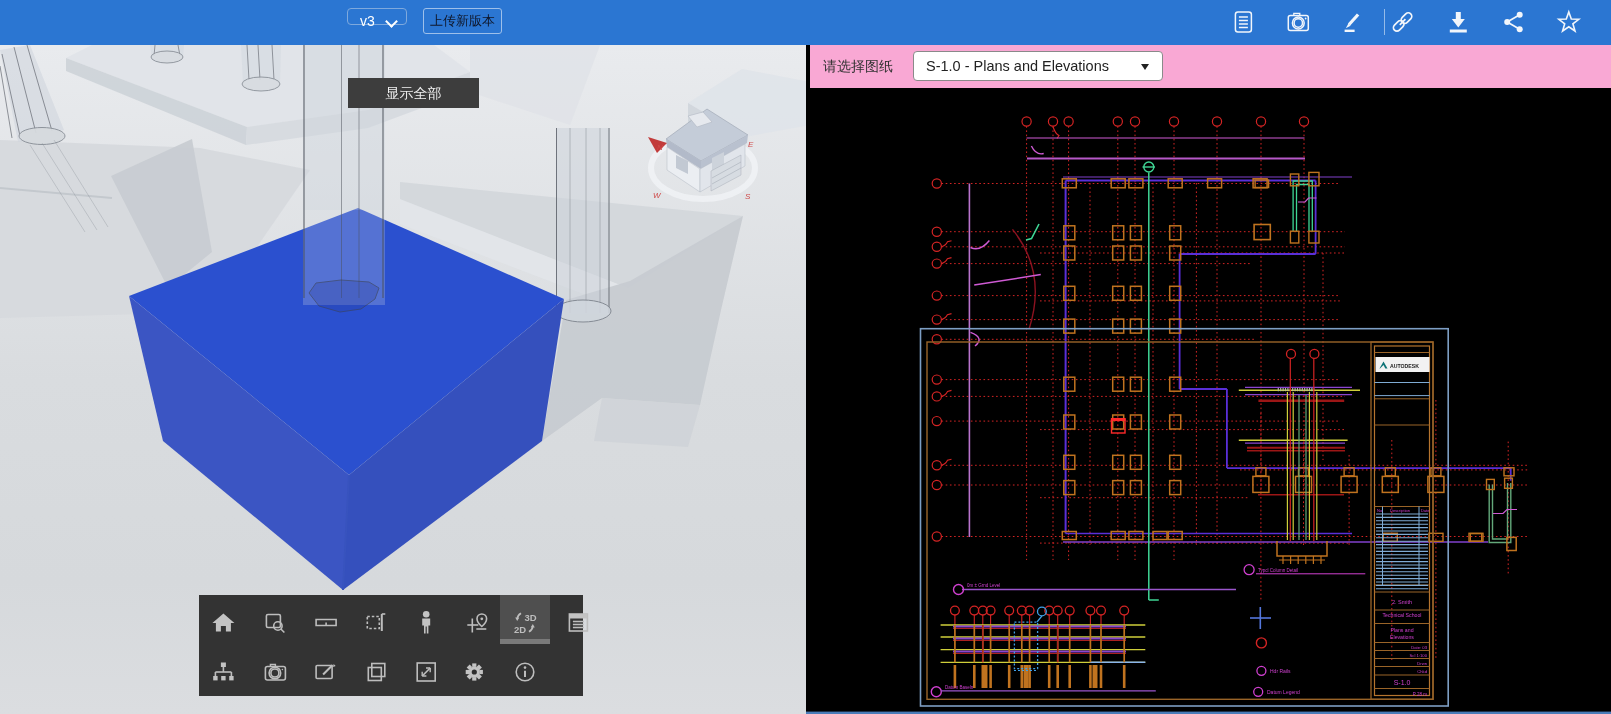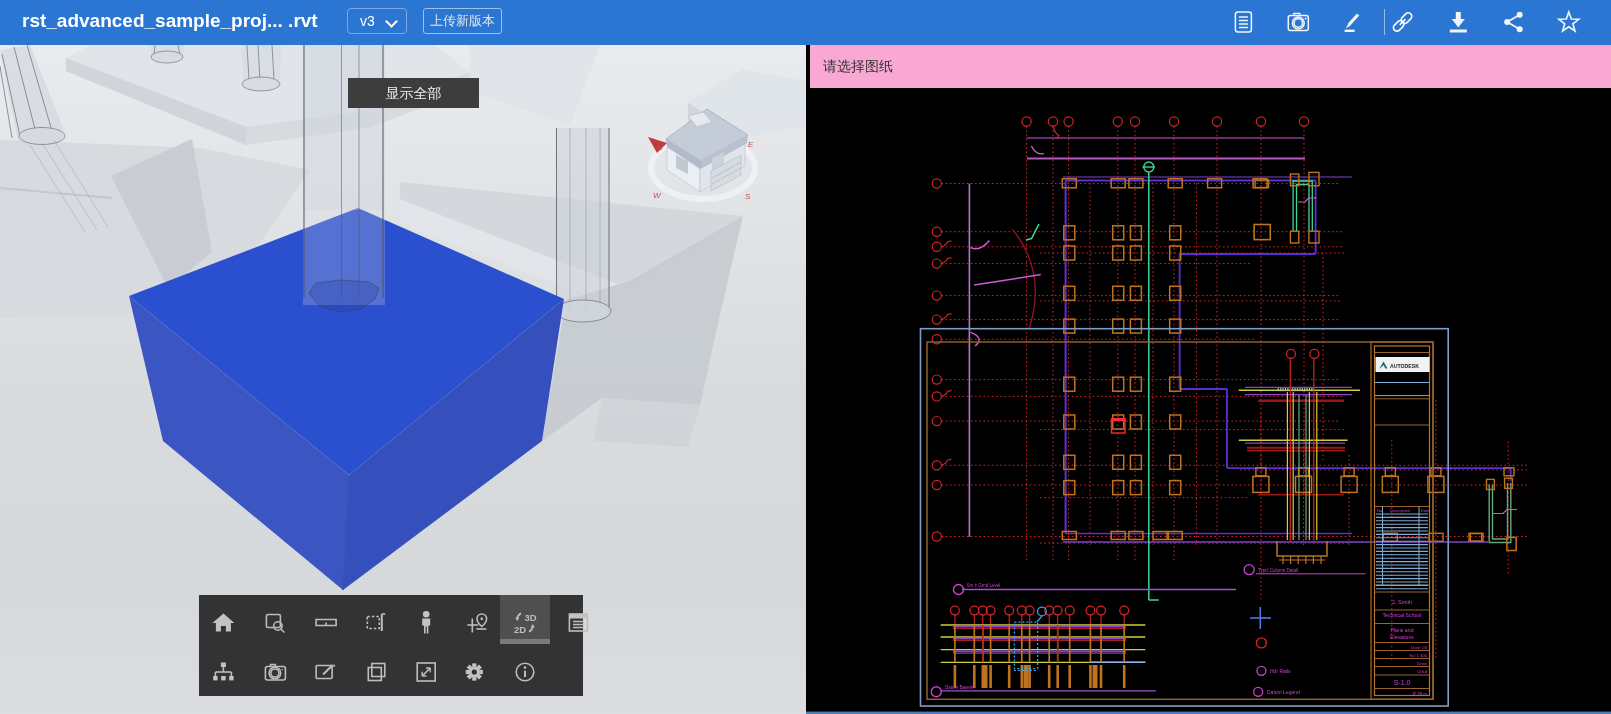--- a/index.html
+++ b/index.html
@@ -1,19 +1,19 @@
 <!DOCTYPE html>
 <html><head><meta charset="utf-8"><style>
 *{margin:0;padding:0;box-sizing:border-box}
 body{width:1611px;height:714px;overflow:hidden;font-family:"Liberation Sans",sans-serif;position:relative;background:#000}
 #topbar{position:absolute;left:0;top:0;width:1611px;height:45px;background:#2b76d2}
 #title{position:absolute;left:22px;top:10px;color:#fff;font-size:19px;font-weight:bold}
-#ver{position:absolute;left:347px;top:8px;width:60px;height:26px;border:1px solid #7ea9dd;border-radius:4px;color:#fff;font-size:14px;text-align:left;padding-left:12px;line-height:24px}
+#ver{position:absolute;left:347px;top:8px;width:60px;height:17px;border:1px solid #7ea9dd;border-radius:4px;color:#fff;font-size:14px;text-align:left;padding-left:12px;line-height:24px}
 #ver:after{content:"";position:absolute;right:10px;top:8px;width:7px;height:7px;border-right:2px solid #fff;border-bottom:2px solid #fff;transform:rotate(45deg)}
-#upload{position:absolute;left:423px;top:8px;width:79px;height:26px;border:1px solid #9ec0ea;border-radius:3px;color:#e5e5e5;font-size:13px;text-align:center;line-height:24px}
+#upload{position:absolute;left:423px;top:8px;width:79px;height:26px;border:1px solid #9ec0ea;border-radius:3px;color:#0f172a;font-size:13px;text-align:center;line-height:24px}
 #viewer{position:absolute;left:0;top:45px;width:806px;height:669px}
 #tooltip{position:absolute;left:348px;top:78px;width:131px;height:30px;background:#3d3d3d;color:#f0f0f0;font-size:14px;text-align:center;line-height:30px}
 #toolbar{position:absolute;left:199px;top:550px;width:384px;height:101px;background:rgba(44,44,44,0.96)}
 #hl{position:absolute;left:301.4px;top:0;width:49.9px;height:49px;background:#4f4f4f}
 #hlb{position:absolute;left:301.4px;top:44px;width:49.9px;height:5px;background:#7a7a7a}
 #rpanel{position:absolute;left:806px;top:45px;width:805px;height:669px;background:#000}
 #rheader{position:absolute;left:4px;top:0;width:893px;height:43px;background:#f9a8d4}
 #rlabel{position:absolute;left:13px;top:0;height:43px;line-height:43px;font-size:14px;color:#333}
 #rsel{position:absolute;left:103px;top:6px;width:250px;height:30px;border:1px solid #8a8a8a;border-radius:4px;background:#fff;font-size:14.5px;color:#222;line-height:28px;padding-left:12px}
 #rsel:after{content:"";position:absolute;right:13px;top:12px;border-left:4.5px solid transparent;border-right:4.5px solid transparent;border-top:6px solid #222}
@@ -533,25 +533,25 @@
 <line x1="1260.3" y1="607" x2="1260.3" y2="629" stroke="#5577dd" stroke-width="1.6"></line>
 <circle cx="1261.4" cy="642.9" r="5" stroke="#d42424" stroke-width="1.4" fill="none"></circle>
 <circle cx="1261.4" cy="670.8" r="4.5" stroke="#d040d0" stroke-width="1.3" fill="none"></circle>
 <text x="1270" y="673" font-size="5" fill="#d040d0" text-anchor="start" font-weight="normal" font-family="Liberation Sans, sans-serif">Hdr Rails</text>
 <circle cx="1258.2" cy="691.8" r="4.5" stroke="#d040d0" stroke-width="1.3" fill="none"></circle>
 <text x="1267" y="694" font-size="5" fill="#d040d0" text-anchor="start" font-weight="normal" font-family="Liberation Sans, sans-serif">Datum Legend</text>
 <rect x="806" y="711.6" width="805" height="2.4" fill="#4a7cb8"></rect>
     </svg>
 <div id="rheader">
       <span id="rlabel">请选择图纸</span>
+      <div id="rsel">S-1.0 - Plans and Elevations</div>
       <div id="rclose">✕</div>
     </div>
 </div>
 <div id="topbar">
-    <div id="title">rst_advanced_sample_proj... .rvt</div>
     <div id="ver">v3</div>
     <div id="upload">上传新版本</div>
 <svg style="position:absolute;left:0;top:0" width="1611" height="45">
       <g transform="translate(1232.4,11)" stroke="#f2f6fb" fill="none" stroke-width="1.5">
         <rect x="3" y="1" width="16" height="20" rx="2.5"></rect>
         <line x1="6.5" y1="6" x2="15.5" y2="6"></line>
         <line x1="6.5" y1="9.5" x2="15.5" y2="9.5"></line>
         <line x1="6.5" y1="13" x2="15.5" y2="13"></line>
         <line x1="6.5" y1="16.5" x2="15.5" y2="16.5"></line>
       </g>

